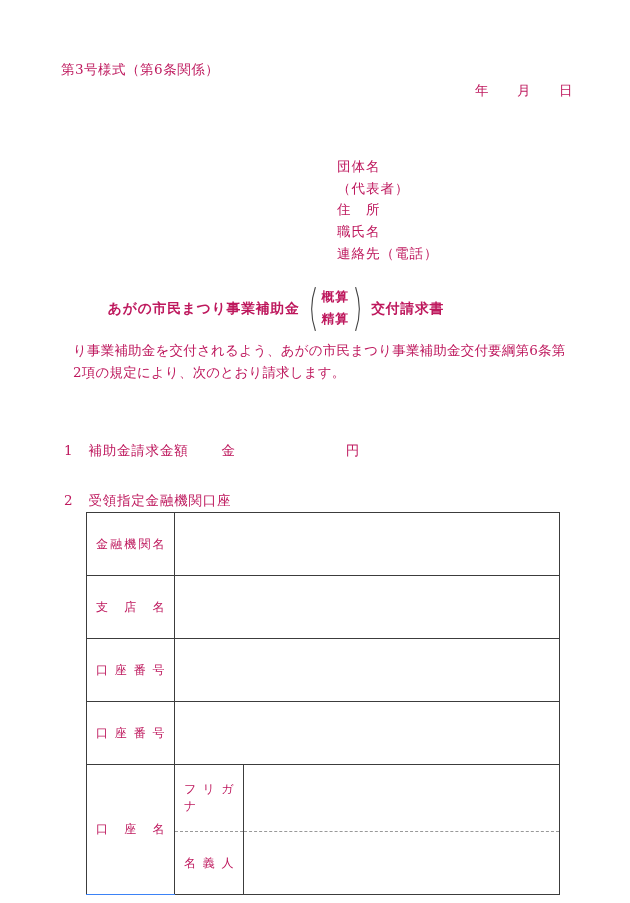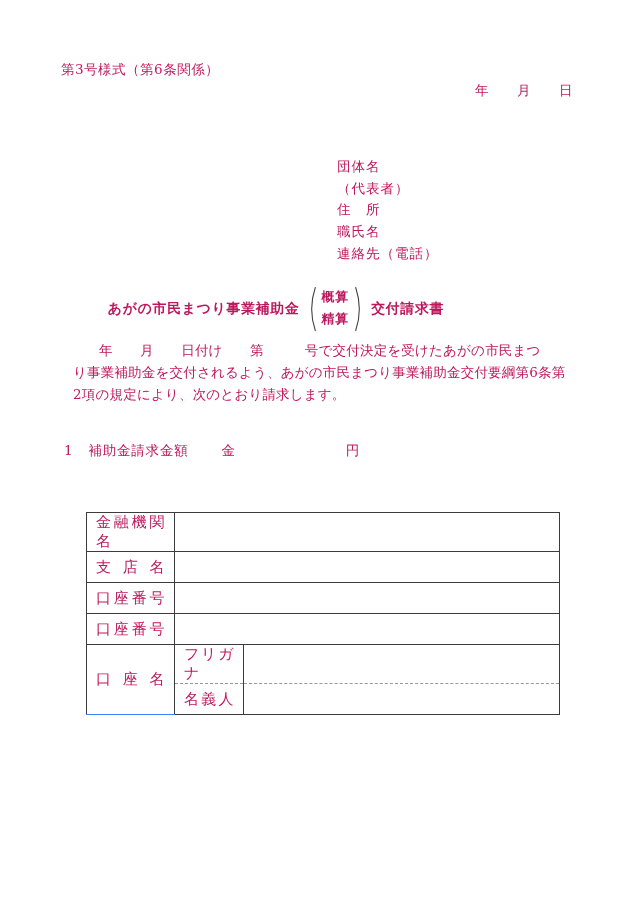--- a/index.html
+++ b/index.html
@@ -36,22 +36,22 @@
   .item2{top:492px;}
   .item-label{margin-left:15px;}
   .kin{margin-left:33px;}
   .yen{margin-left:110px;}
   .acct-table{
     position:absolute;left:86px;top:512px;
     border-collapse:collapse;table-layout:fixed;width:473px;
   }
   .acct-table td{
     border:1px solid #3c3c3c;
-    height:30px;padding:0 9px;
-    font-size:15px;
+    height:30px;padding:16px 9px;
+    font-size:12px;
     vertical-align:middle;
   }
   .lbl{
     text-align:justify;
     text-align-last:justify;
     -moz-text-align-last:justify;
     letter-spacing:0.5px;
   }
   .val{padding:0 6px;}
   tr.fur td{border-bottom:1px dashed #999;}
@@ -86,29 +86,31 @@
         <span>精算</span>
       </span>
       <svg class="paren" width="10" height="46" viewBox="0 0 10 46">
         <path d="M1.7,1.5 Q9,23 1.7,44.5" fill="none" stroke="#444" stroke-width="1.1" stroke-linecap="round"></path>
       </svg>
     </span>
     <span class="title-text">交付請求書</span>
   </div>
 
   <div class="abs body-par">
-    <div class="indent">年　　月　　日付け　　第　　　号で交付決定を受けたあがの市民まつ</div>
     <div>り事業補助金を交付されるよう、あがの市民まつり事業補助金交付要綱第6条第</div>
     <div>2項の規定により、次のとおり請求します。</div>
   </div>
 
   <div class="abs item-line item1">
     <span>1</span><span class="item-label">補助金請求金額</span><span class="kin">金</span><span></span><span class="yen">円</span>
   </div>
 
+  <div class="abs item-line item2">
+    <span>2</span><span class="item-label">受領指定金融機関口座</span>
+  </div>
 
   <table class="acct-table">
     <colgroup>
         <col style="width:88px">
         <col style="width:69px">
         <col style="width:316px">
       </colgroup>
     <tbody>
       <tr>
         <td class="lbl">金融機関名</td>

